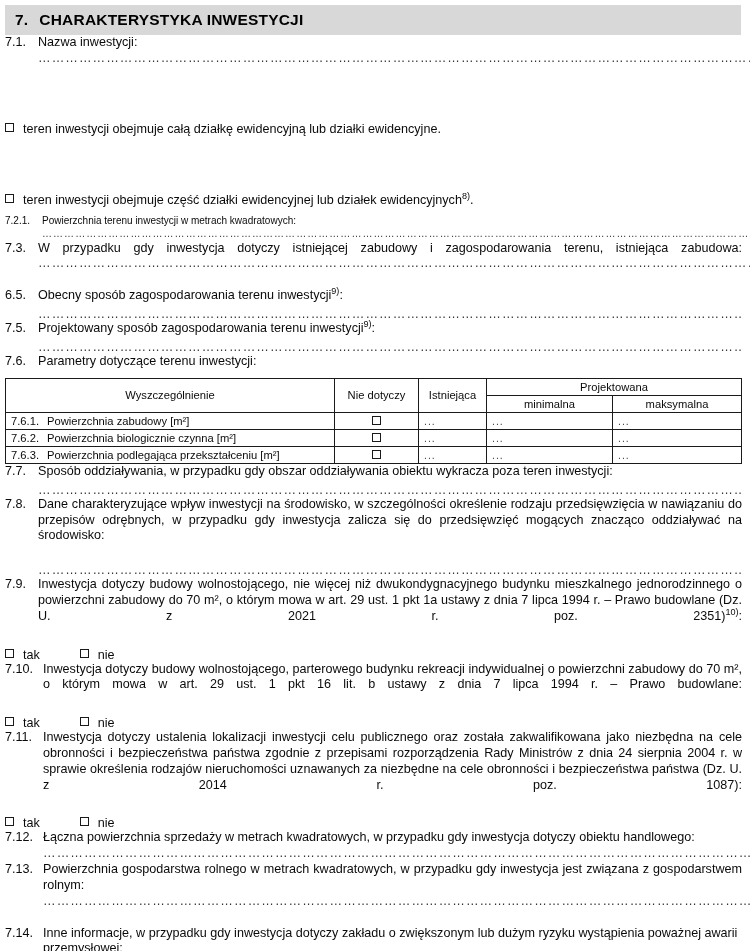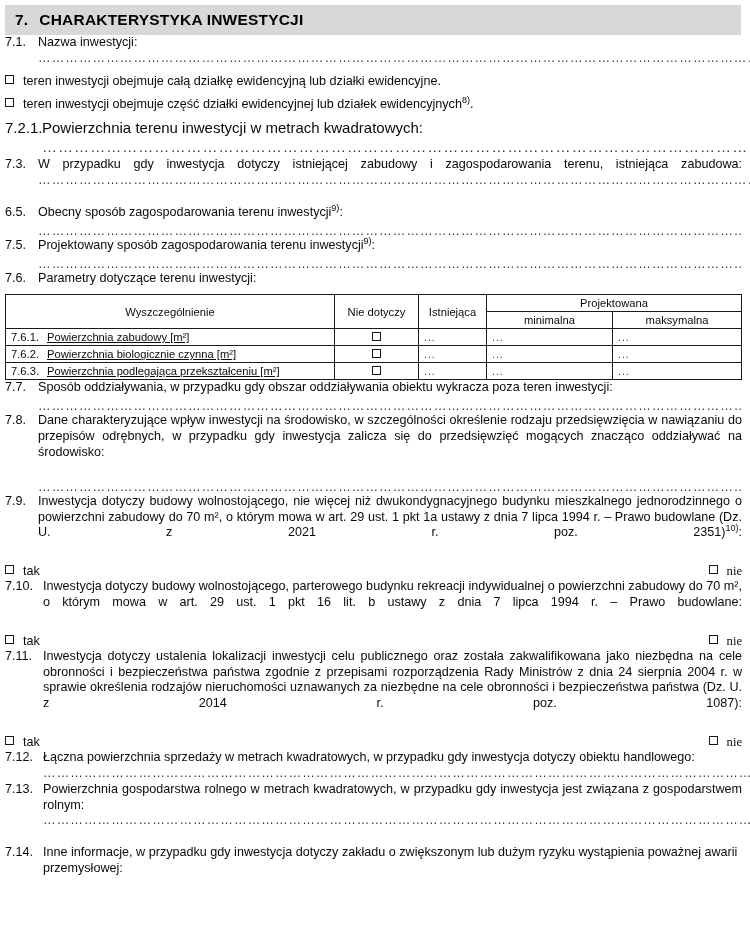--- a/index.html
+++ b/index.html
@@ -56,21 +56,21 @@
   }
   .item .body.justify { text-align: justify; }
   .item .body.justify::after {
     content: "";
     display: inline-block;
     width: 100%;
   }
 
   
   .item.small {
-    font-size: 15px;
+    font-size: 10px;
     padding-top: 7px;
   }
   .item.small .label { width: 37px; }
 
   
   .leader {
     letter-spacing: 1.05px;
     color: #333;
     word-break: break-all;
   }
@@ -84,46 +84,45 @@
     overflow: hidden;
     white-space: nowrap;
   }
 
   
   .cbrow {
     display: flex;
     align-items: baseline;
     margin: 0 8px 0 5px;
     padding-top: 7px;
-    justify-content: space-between;
   }
   .cbrow .opt {
     display: flex;
     align-items: baseline;
   }
-  .cbrow .opt + .opt { margin-left: 40px; font-family: Liberation Serif, serif; }
+  .cbrow .opt + .opt { margin-left: 40px; }
   .cbline {
     display: flex;
     align-items: baseline;
     margin: 0 8px 0 5px;
     padding-top: 7px;
     line-height: 1.26;
   }
   .box {
     display: inline-block;
     width: 9px;
     height: 9px;
     border: 1.1px solid #1a1a1a;
     box-sizing: border-box;
     flex: 0 0 auto;
     position: relative;
     top: -1px;
     margin-right: 9px;
   }
-  .cbline .txt { flex: 1 1 auto; }
+  .cbline .txt { flex: 1 1 auto; margin-top: 48px; }
 
   sup {
     font-size: 0.72em;
     vertical-align: super;
     line-height: 0;
   }
 
   
   .tbl-wrap {
     margin: 8px 9px 0 5px;
@@ -142,21 +141,20 @@
   }
   table.params th {
     font-weight: normal;
     text-align: center;
   }
   table.params td.rowlabel {
     text-align: left;
     padding-left: 5px;
     white-space: nowrap;
     font-size: 11.2px;
-    text-decoration: underline;
   }
   table.params td.rowlabel .n {
     display: inline-block;
     width: 36px;
   }
   table.params td.cb {
     text-align: center;
   }
   table.params td.cb .box { margin-right: 0; top: 0; }
   table.params td.dots {

